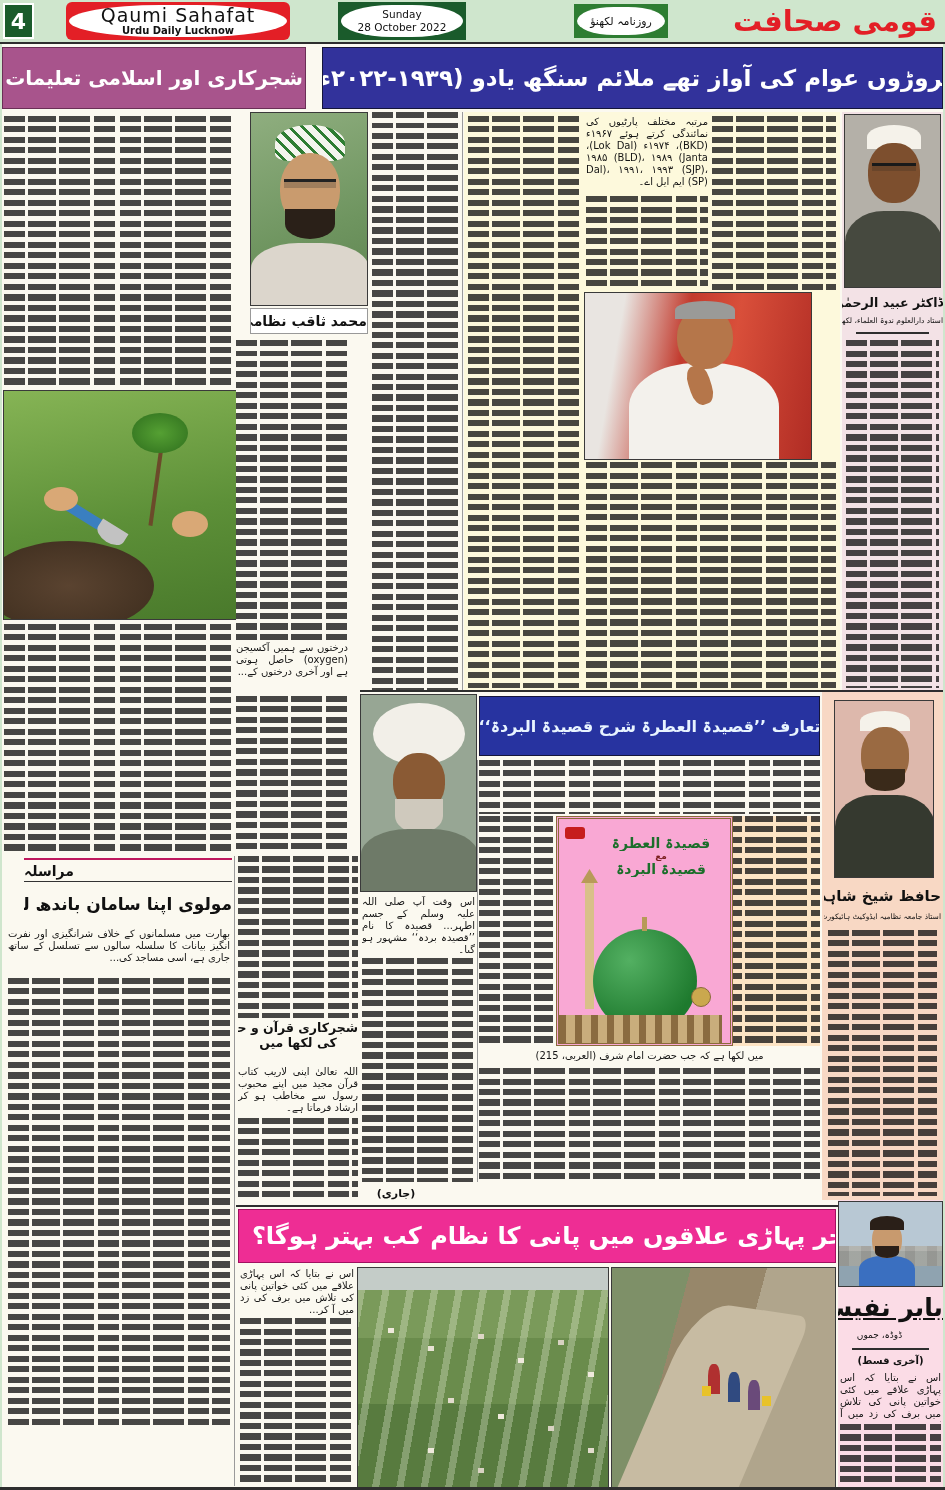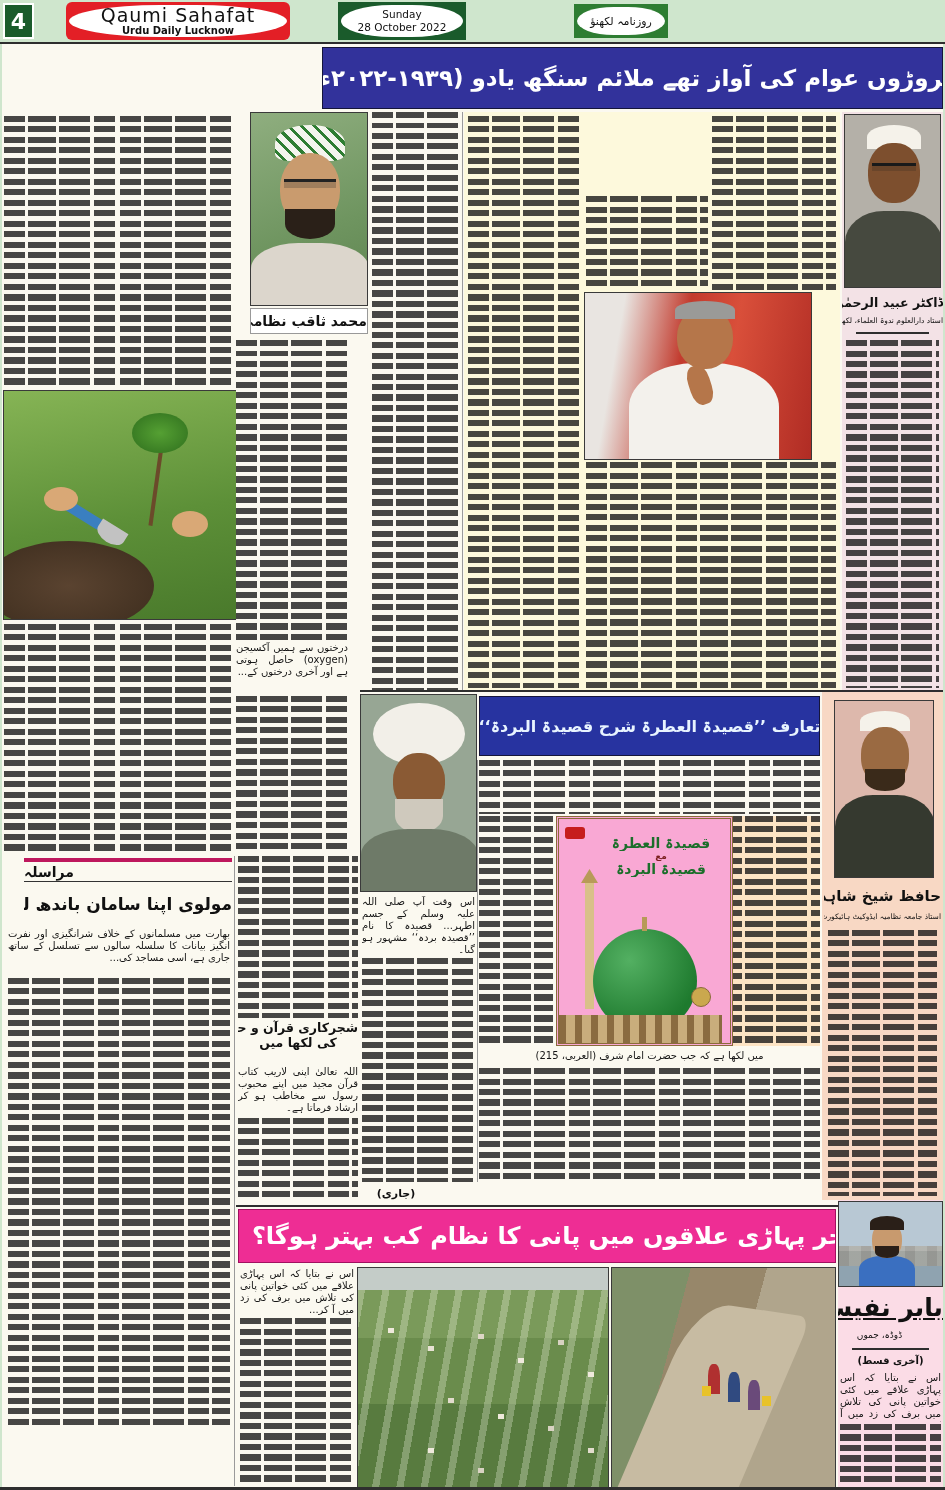--- a/index.html
+++ b/index.html
@@ -46,25 +46,28 @@
       <div class="oval" style="width:100%;height:100%;">
         <span style="font-size:10.5px;color:#111;line-height:1.2;">Sunday</span>
         <span style="font-size:10.5px;color:#111;line-height:1.2;">28 October 2022</span>
       </div>
     </div>
     <div class="abs" style="left:574px;top:4px;width:94px;height:34px;background:#2e7d32;padding:3px;">
       <div class="oval urdu" style="width:100%;height:100%;">
         <span style="font-size:11px;color:#111;">روزنامہ لکھنؤ</span>
       </div>
     </div>
+    <div class="abs urdu nowrap" style="left:730px;top:0;width:210px;height:42px;color:#e31f26;font-size:29px;font-weight:bold;
+                display:flex;align-items:center;justify-content:center;">قومی صحافت</div>
   </div>
   <div class="abs rule" style="left:0;top:42px;width:945px;height:2px;"></div>
 
   <div class="abs panel" style="left:2px;top:44px;width:941px;height:1444px;"></div>
 
+  <div class="abs hd" style="left:2px;top:47px;width:304px;height:62px;background:#a8548c;font-size:20px;border-color:#6b2f56;">شجرکاری اور اسلامی تعلیمات</div>
 
   <div class="abs sim" style="left:4px;top:116px;width:112px;height:272px;"></div>
   <div class="abs sim" style="left:120px;top:116px;width:112px;height:272px;"></div>
   <div class="abs sim" style="left:372px;top:112px;width:88px;height:226px;"></div>
 
   <div class="abs photo" style="left:250px;top:112px;width:118px;height:194px;background:linear-gradient(160deg,#8fae7f,#6f9560 60%,#5e8450);">
     <div class="abs" style="left:24px;top:12px;width:70px;height:36px;border-radius:50% 50% 20% 20%;background:repeating-linear-gradient(45deg,#f4f4ee 0 6px,#2e7d32 6px 9px);"></div>
     <div class="abs" style="left:29px;top:40px;width:60px;height:74px;border-radius:48%;background:#c99b6e;"></div>
     <div class="abs" style="left:33px;top:66px;width:52px;height:9px;border-top:3px solid #222;background:rgba(40,40,40,.25);"></div>
     <div class="abs" style="left:34px;top:96px;width:50px;height:30px;border-radius:0 0 50% 50%;background:#2a2018;"></div>
@@ -90,35 +93,36 @@
   <div class="abs sim" style="left:372px;top:342px;width:88px;height:348px;"></div>
 
   <div class="abs sim" style="left:238px;top:856px;width:120px;height:162px;"></div>
   <div class="abs" style="left:238px;top:1020px;width:120px;height:44px;text-align:center;direction:rtl;">
     <div class="nowrap" style="font-size:12.5px;font-weight:bold;color:#111;">شجرکاری قرآن و حدیث</div>
     <div class="nowrap" style="font-size:12.5px;font-weight:bold;color:#111;">کی لکھا میں</div>
   </div>
   <div class="abs ex" style="left:238px;top:1066px;width:120px;height:50px;">اللہ تعالیٰ اپنی لاریب کتاب قرآن مجید میں اپنے محبوب رسول سے مخاطب ہو کر ارشاد فرماتا ہے۔</div>
   <div class="abs sim" style="left:238px;top:1118px;width:120px;height:84px;"></div>
 
-  <div class="abs" style="left:24px;top:858px;width:208px;height:24px;border-top:4px solid #be185d;border-bottom:1px solid #333;
+  <div class="abs" style="left:24px;top:858px;width:208px;height:24px;border-top:2px solid #be185d;border-bottom:1px solid #333;
               display:flex;align-items:center;justify-content:flex-end;direction:rtl;">
     <span style="font-size:14px;font-weight:bold;color:#111;">مراسلہ</span>
   </div>
   <div class="abs cap nowrap" style="left:24px;top:884px;width:208px;height:40px;font-size:17px;line-height:40px;">مولوی اپنا سامان باندھ لیں</div>
   <div class="abs ex" style="left:8px;top:928px;width:222px;height:46px;">بھارت میں مسلمانوں کے خلاف شرانگیزی اور نفرت انگیز بیانات کا سلسلہ سالوں سے تسلسل کے ساتھ جاری ہے، اسی مساجد کی...</div>
   <div class="abs sim" style="left:8px;top:978px;width:222px;height:448px;"></div>
   <div class="abs vr" style="left:234px;top:856px;width:1px;height:630px;"></div>
 
   <div class="abs hd" style="left:322px;top:47px;width:621px;height:62px;background:#32329b;font-size:23px;">کروڑوں عوام کی آواز تھے ملائم سنگھ یادو (۱۹۳۹-۲۰۲۲ء)</div>
 
   <div class="abs" style="left:464px;top:112px;width:376px;height:580px;background:#fdf9dc;"></div>
   <div class="abs" style="left:842px;top:112px;width:101px;height:580px;background:#f3e2e6;"></div>
 
   <div class="abs sim" style="left:468px;top:116px;width:112px;height:572px;--bg:#fdf9dc;"></div>
+  <div class="abs ex" style="left:586px;top:116px;width:122px;height:78px;background:#fdf9dc;">مرتبہ مختلف پارٹیوں کی نمائندگی کرتے ہوئے ۱۹۶۷ء (BKD)، ۱۹۷۴ء (Lok Dal)، ۱۹۸۵ (BLD)، ۱۹۸۹ (Janta Dal)، ۱۹۹۱، ۱۹۹۳ (SJP)، (SP) ایم ایل اے۔</div>
   <div class="abs sim" style="left:586px;top:196px;width:122px;height:94px;--bg:#fdf9dc;"></div>
   <div class="abs sim" style="left:712px;top:116px;width:124px;height:174px;--bg:#fdf9dc;"></div>
 
   <div class="abs photo" style="left:584px;top:292px;width:228px;height:168px;background:linear-gradient(100deg,#e9e5e1 0 16%,#c23b2e 42%,#d94f3a 62%,#b02c24 100%);">
     <div class="abs" style="left:44px;top:70px;width:150px;height:98px;border-radius:45% 45% 0 0;background:#f3f1ec;"></div>
     <div class="abs" style="left:92px;top:14px;width:56px;height:62px;border-radius:48%;background:#b5764a;"></div>
     <div class="abs" style="left:90px;top:8px;width:60px;height:18px;border-radius:50% 50% 0 0;background:#9a9a98;"></div>
     <div class="abs" style="left:104px;top:72px;width:22px;height:40px;border-radius:40%;background:#b5764a;transform:rotate(-18deg);"></div>
   </div>
   <div class="abs sim" style="left:586px;top:462px;width:250px;height:226px;--bg:#fdf9dc;"></div>

